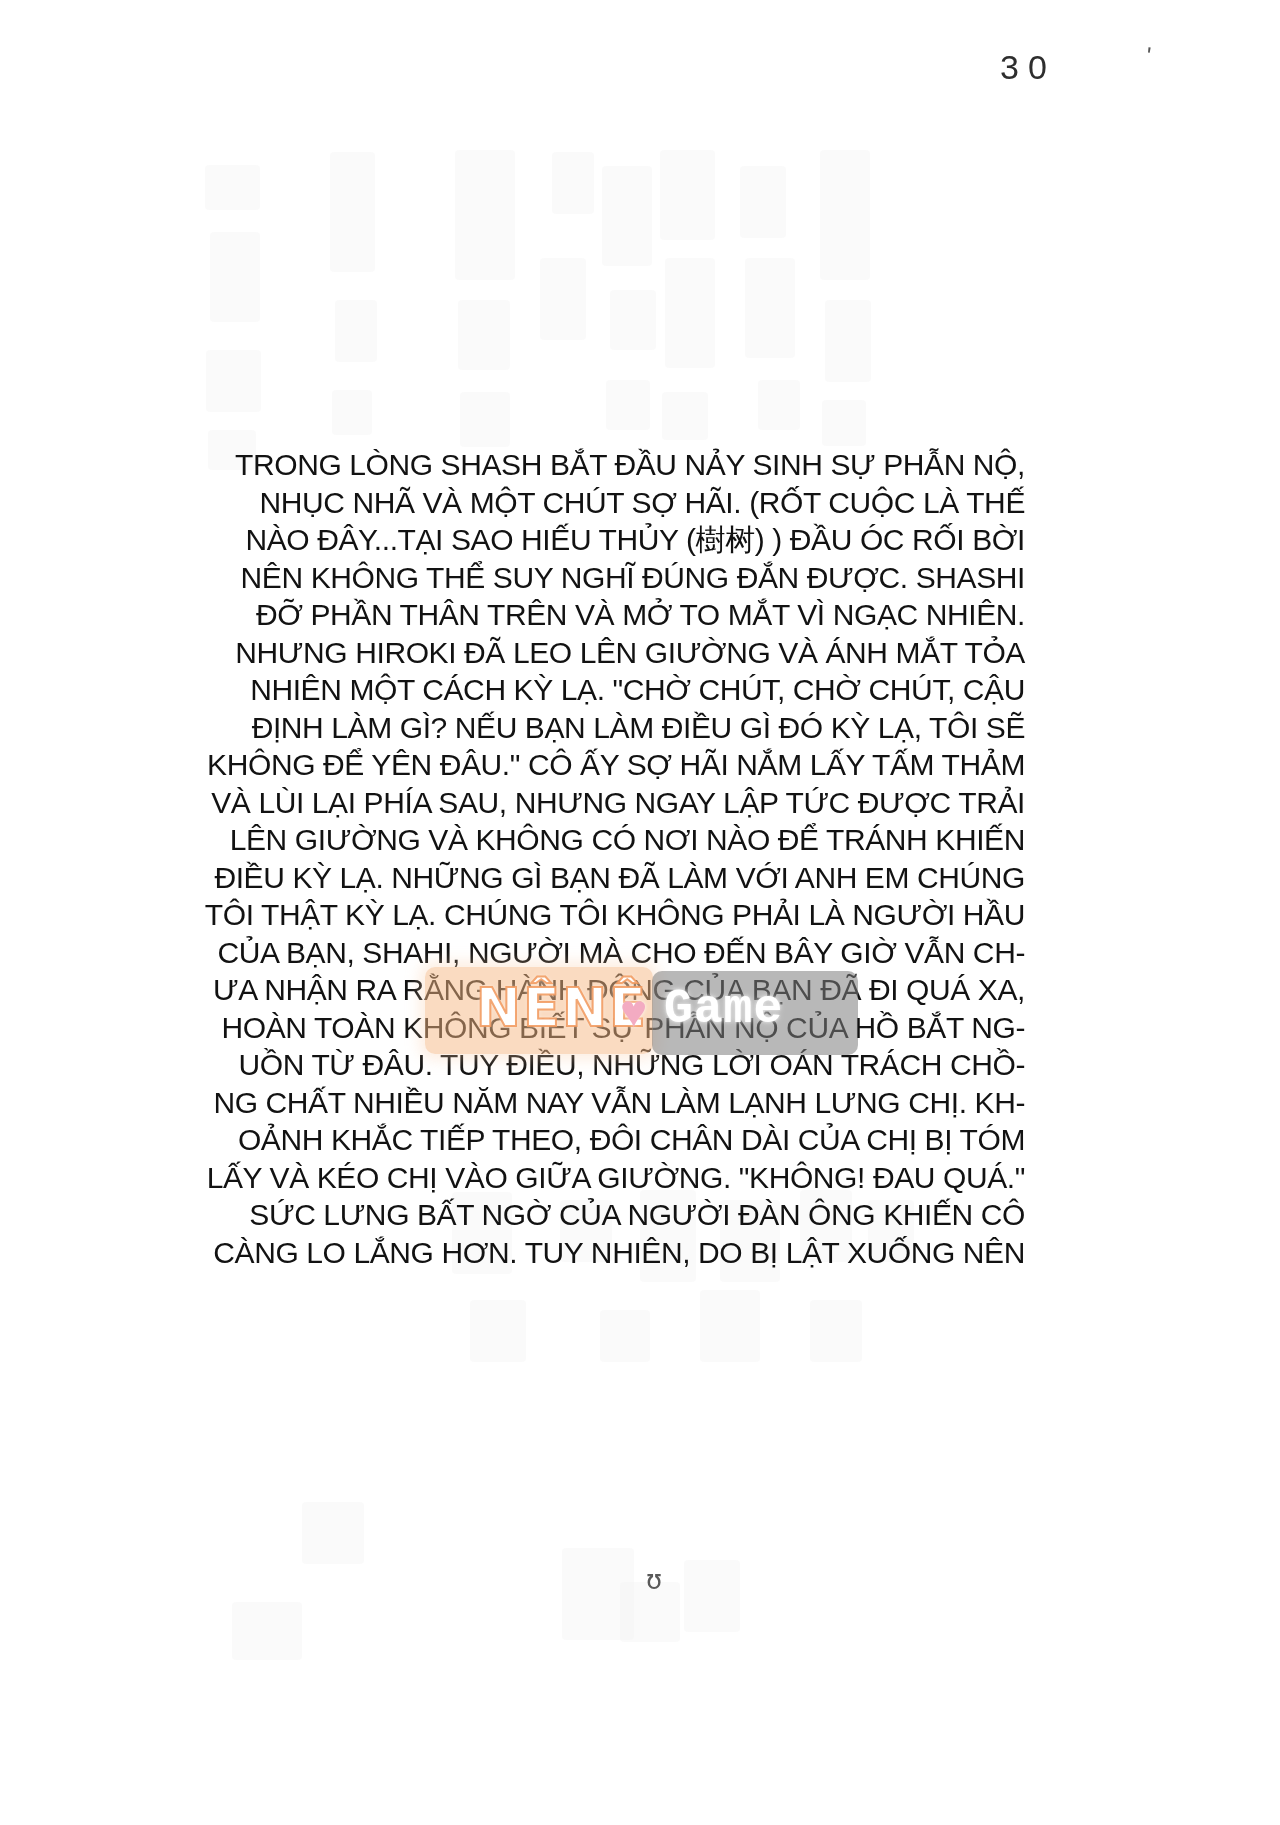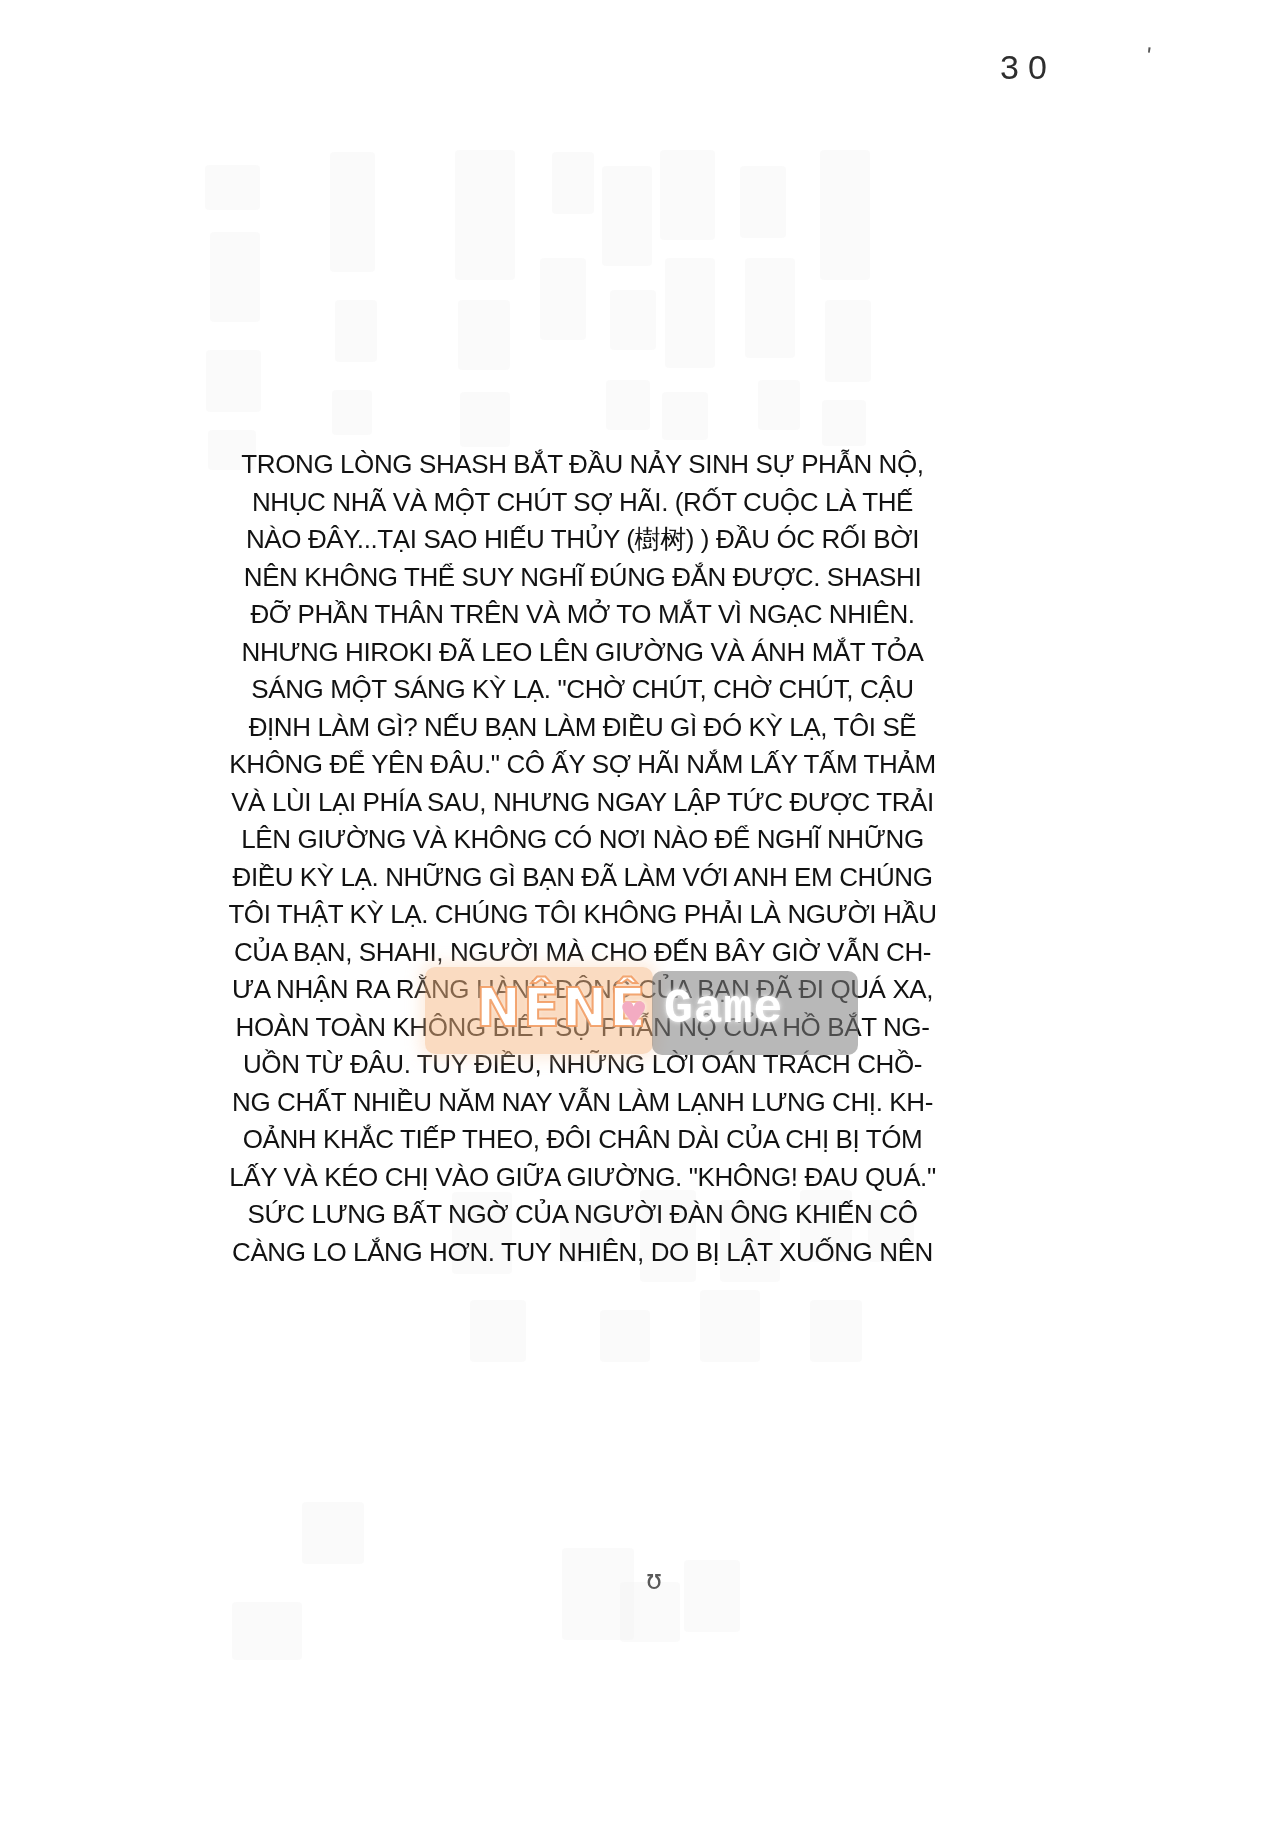--- a/index.html
+++ b/index.html
@@ -19,22 +19,22 @@
   }
   
   .ghost-layer{position:absolute;left:0;top:0;width:1280px;height:1825px;z-index:0;}
   .ghost-block{position:absolute;background:#f4f4f4;opacity:.45;border-radius:4px;}
   
   .text-block{
     position:absolute;left:140px;top:446px;width:885px;z-index:1;
     color:#121212;
   }
   .text-line{
-    text-align:center;
-    font-size:26px;line-height:37.5px;letter-spacing:-0.4px;
+    text-align:right;
+    font-size:30px;line-height:37.5px;letter-spacing:-0.4px;
     white-space:nowrap;
     font-family:"Liberation Sans",sans-serif;
     transform:scaleX(1.0);
   }
   
   .wm-rect-peach{
     position:absolute;left:425px;top:967px;width:228px;height:87px;z-index:2;
     background:rgba(246,183,131,0.50);border-radius:10px;
     box-shadow:0 0 14px 6px rgba(248,206,172,0.35);
   }
@@ -115,25 +115,25 @@
 <div class="stray-apostrophe">'</div>
 <div class="stray-mark">ʊ</div>
 
 <div class="text-block" id="text-block">
     <div class="text-line">TRONG LÒNG SHASH BẮT ĐẦU NẢY SINH SỰ PHẪN NỘ,</div>
     <div class="text-line">NHỤC NHÃ VÀ MỘT CHÚT SỢ HÃI. (RỐT CUỘC LÀ THẾ</div>
     <div class="text-line">NÀO ĐÂY...TẠI SAO HIẾU THỦY (樹树) ) ĐẦU ÓC RỐI BỜI</div>
     <div class="text-line">NÊN KHÔNG THỂ SUY NGHĨ ĐÚNG ĐẮN ĐƯỢC. SHASHI</div>
     <div class="text-line">ĐỠ PHẦN THÂN TRÊN VÀ MỞ TO MẮT VÌ NGẠC NHIÊN.</div>
     <div class="text-line">NHƯNG HIROKI ĐÃ LEO LÊN GIƯỜNG VÀ ÁNH MẮT TỎA</div>
-    <div class="text-line">SÁNG MỘT SÁNG KỲ LẠ. "CHỜ CHÚT, CHỜ CHÚT, CẬU</div>
+    <div class="text-line">NHIÊN MỘT CÁCH KỲ LẠ. "CHỜ CHÚT, CHỜ CHÚT, CẬU</div>
     <div class="text-line">ĐỊNH LÀM GÌ? NẾU BẠN LÀM ĐIỀU GÌ ĐÓ KỲ LẠ, TÔI SẼ</div>
     <div class="text-line">KHÔNG ĐỂ YÊN ĐÂU." CÔ ẤY SỢ HÃI NẮM LẤY TẤM THẢM</div>
     <div class="text-line">VÀ LÙI LẠI PHÍA SAU, NHƯNG NGAY LẬP TỨC ĐƯỢC TRẢI</div>
-    <div class="text-line">LÊN GIƯỜNG VÀ KHÔNG CÓ NƠI NÀO ĐỂ NGHĨ NHỮNG</div>
+    <div class="text-line">LÊN GIƯỜNG VÀ KHÔNG CÓ NƠI NÀO ĐỂ TRÁNH KHIẾN</div>
     <div class="text-line">ĐIỀU KỲ LẠ. NHỮNG GÌ BẠN ĐÃ LÀM VỚI ANH EM CHÚNG</div>
     <div class="text-line">TÔI THẬT KỲ LẠ. CHÚNG TÔI KHÔNG PHẢI LÀ NGƯỜI HẦU</div>
     <div class="text-line">CỦA BẠN, SHAHI, NGƯỜI MÀ CHO ĐẾN BÂY GIỜ VẪN CH-</div>
     <div class="text-line">ƯA NHẬN RA RẰNG HÀNH ĐỘNG CỦA BẠN ĐÃ ĐI QUÁ XA,</div>
     <div class="text-line">HOÀN TOÀN KHÔNG BIẾT SỰ PHẪN NỘ CỦA HỒ BẮT NG-</div>
     <div class="text-line">UỒN TỪ ĐÂU. TUY ĐIỀU, NHỮNG LỜI OÁN TRÁCH CHỒ-</div>
     <div class="text-line">NG CHẤT NHIỀU NĂM NAY VẪN LÀM LẠNH LƯNG CHỊ. KH-</div>
     <div class="text-line">OẢNH KHẮC TIẾP THEO, ĐÔI CHÂN DÀI CỦA CHỊ BỊ TÓM</div>
     <div class="text-line">LẤY VÀ KÉO CHỊ VÀO GIỮA GIƯỜNG. "KHÔNG! ĐAU QUÁ."</div>
     <div class="text-line">SỨC LƯNG BẤT NGỜ CỦA NGƯỜI ĐÀN ÔNG KHIẾN CÔ</div>

